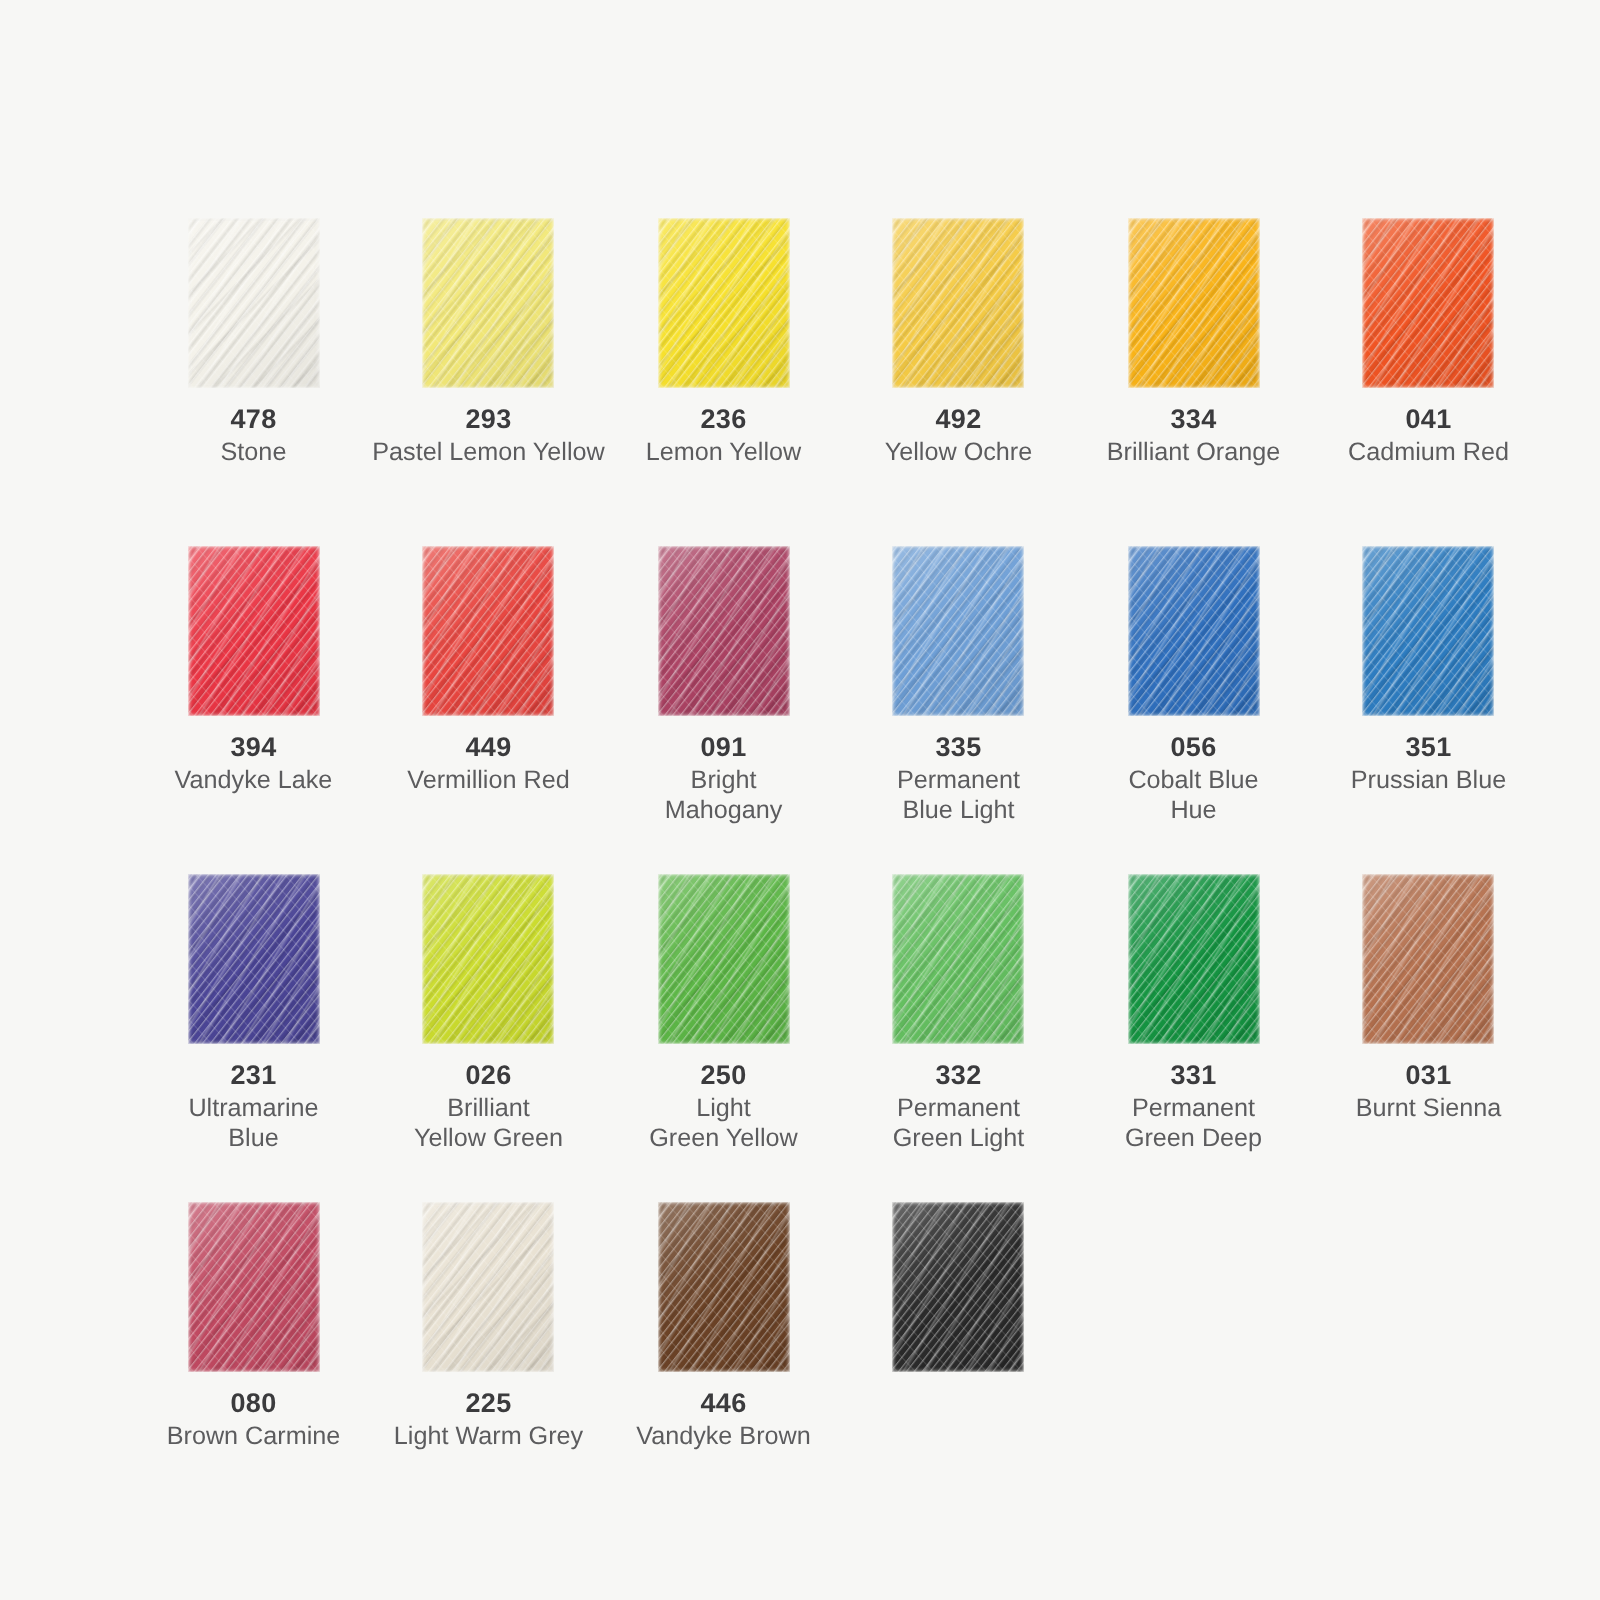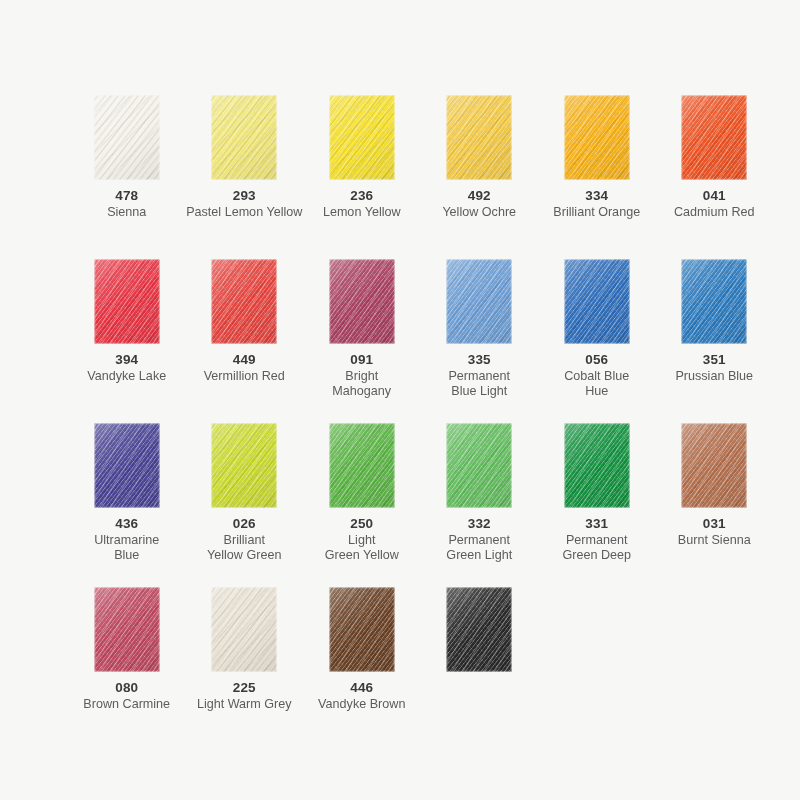--- a/index.html
+++ b/index.html
@@ -20,21 +20,21 @@
     position: absolute;
     left: 0;
     top: 0;
     width: 800px;
     height: 800px;
   }
 
   .swatch-grid {
     position: absolute;
     left: 68px;
-    top: 95px;
+    top: 109px;
     width: 664px;
     display: grid;
     grid-template-columns: repeat(6, 117.5px);
     grid-auto-rows: 164px;
   }
 
   .swatch-cell {
     position: relative;
     width: 117.5px;
   }
@@ -157,21 +157,21 @@
       <div class="patch">
         <div class="base" style="background: rgb(244, 242, 234);"></div>
         <div class="tex"></div>
         <div class="speck"></div>
         <div class="grad"></div>
         <div class="edge"></div>
       </div>
     </div>
     <div class="caption">
       <div class="code">478</div>
-      <div class="name">Sienna</div>
+      <div class="name">Stone</div>
     </div>
   </div>
       <div class="swatch-cell">
     <div class="patch-wrap">
       <div class="patch">
         <div class="base" style="background: rgb(242, 232, 120);"></div>
         <div class="tex"></div>
         <div class="speck"></div>
         <div class="grad"></div>
         <div class="edge"></div>
@@ -339,21 +339,21 @@
     <div class="patch-wrap">
       <div class="patch">
         <div class="base" style="background: rgb(75, 69, 150);"></div>
         <div class="tex"></div>
         <div class="speck"></div>
         <div class="grad"></div>
         <div class="edge"></div>
       </div>
     </div>
     <div class="caption">
-      <div class="code">436</div>
+      <div class="code">231</div>
       <div class="name">Ultramarine
 Blue</div>
     </div>
   </div>
       <div class="swatch-cell">
     <div class="patch-wrap">
       <div class="patch">
         <div class="base" style="background: rgb(203, 220, 46);"></div>
         <div class="tex"></div>
         <div class="speck"></div>

